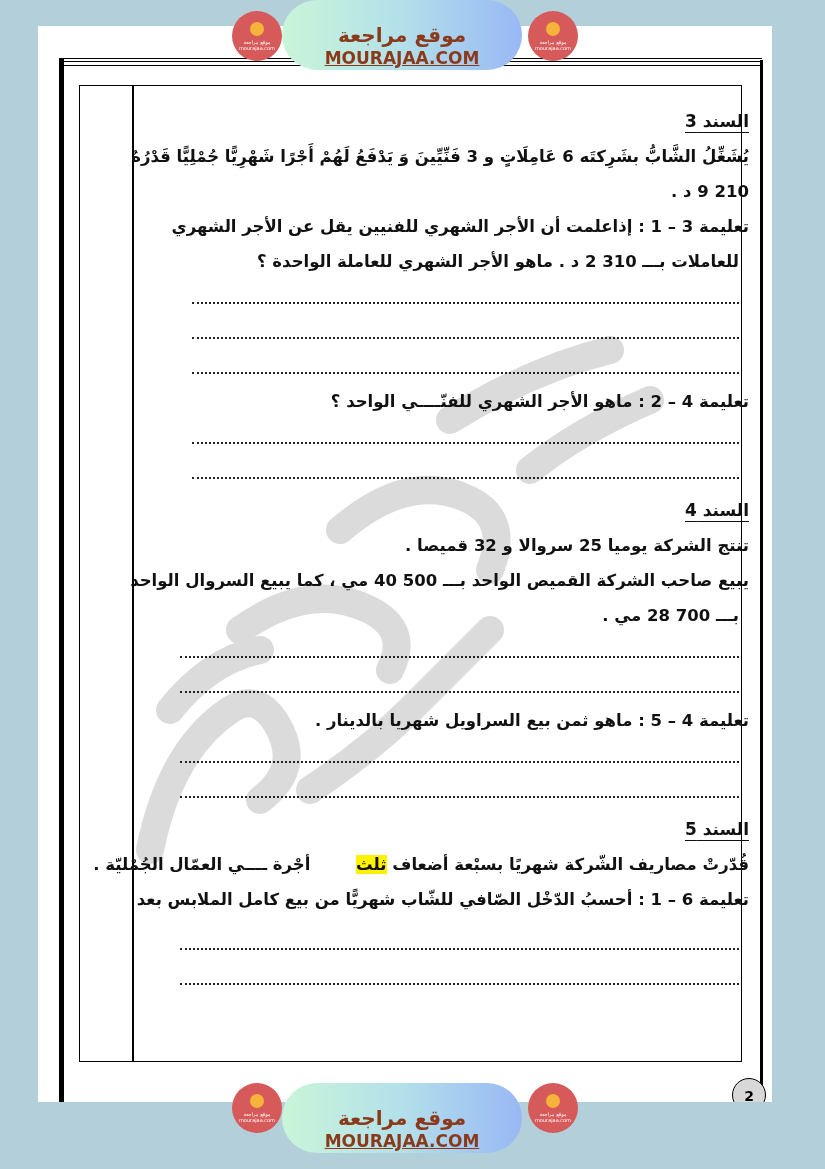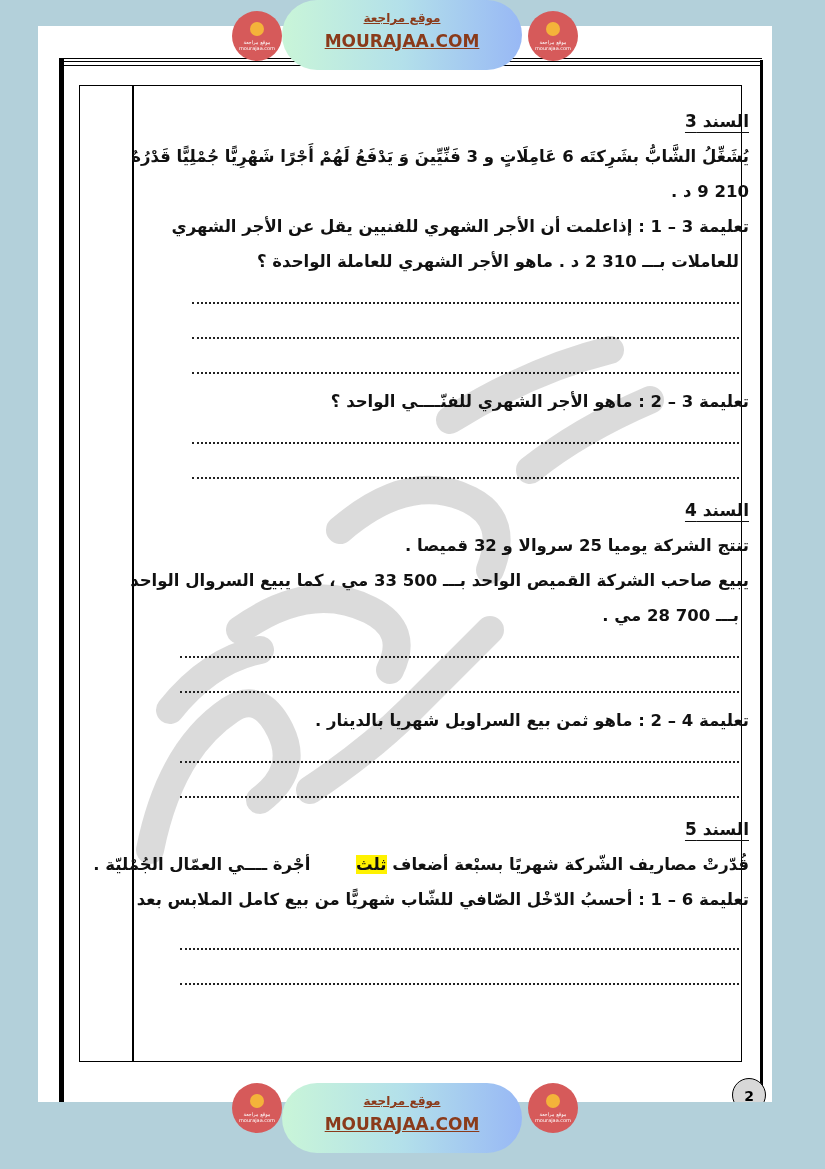--- a/index.html
+++ b/index.html
@@ -86,23 +86,22 @@
   .banner {
     position: absolute;
     width: 240px; height: 70px;
     border-radius: 35px;
     background: linear-gradient(90deg, #c9f5d8 0%, #b3e0ea 50%, #98b8f5 100%);
     text-align: center;
     color: #8a3a1a;
     font-weight: bold;
   }
   .banner .ar {
-    display: block; font-size: 12px; line-height: 22px;
-    padding-top: 7px;
-    text-decoration: underline;
+    display: block; font-size: 20px; line-height: 22px;
+    padding-top: 24px;
     direction: rtl;
   }
   .banner .en {
     display: block; font-size: 17px; line-height: 24px;
     text-decoration: underline;
     font-family: "DejaVu Sans", sans-serif;
   }
   .badge {
     position: absolute;
     width: 50px; height: 50px; border-radius: 50%;
@@ -155,32 +154,32 @@
 <div class="content">
   
   <span class="heading">السند 3</span>
   <span class="line">يُشَغِّلُ الشَّابُّ بشَرِكتَه 6 عَامِلَاتٍ و 3 فَنِّيِّينَ وَ يَدْفَعُ لَهُمْ أَجْرًا شَهْرِيًّا جُمْلِيًّا قَدْرُهُ</span>
   <span class="line">210 9 د .</span>
   <span class="line">تعليمة 3 – 1 : إذاعلمت أن الأجر الشهري للفنيين يقل عن الأجر الشهري</span>
   <span class="line indent">للعاملات بـــ 310 2 د . ماهو الأجر الشهري للعاملة الواحدة ؟</span>
   <span class="dots"></span>
   <span class="dots"></span>
   <span class="dots"></span>
-  <span class="line">تعليمة 3 – 2 : ماهو الأجر الشهري للفنّــــي الواحد ؟</span>
+  <span class="line">تعليمة 4 – 2 : ماهو الأجر الشهري للفنّــــي الواحد ؟</span>
   <span class="dots"></span>
   <span class="dots"></span>
 
   
   <span class="heading">السند 4</span>
   <span class="line">تنتج الشركة يوميا 25 سروالا و 32 قميصا .</span>
-  <span class="line">يبيع صاحب الشركة القميص الواحد بـــ 500 33 مي  ، كما يبيع السروال الواحد</span>
+  <span class="line">يبيع صاحب الشركة القميص الواحد بـــ 500 40 مي  ، كما يبيع السروال الواحد</span>
   <span class="line indent">بـــ 700 28 مي .</span>
   <span class="dots wide"></span>
   <span class="dots wide"></span>
-  <span class="line">تعليمة 4 – 2 : ماهو ثمن بيع السراويل شهريا بالدينار .</span>
+  <span class="line">تعليمة 4 – 5 : ماهو ثمن بيع السراويل شهريا بالدينار .</span>
   <span class="dots wide"></span>
   <span class="dots wide"></span>
 
   
   <span class="heading">السند 5</span>
   <span class="line"><span>قُدّرتْ مصاريف الشّركة شهريًا بسبْعة أضعاف </span><span class="hl">ثلث</span><span> أجْرة ــــي العمّال الجُمْليّة .</span></span>
   <span class="line">تعليمة 6 – 1 : أحسبُ الدّخْل الصّافي للشّاب شهريًّا من بيع كامل الملابس بعد</span>
   <span class="dots wide" style="margin-top:8px"></span>
   <span class="dots wide"></span>
 </div>

